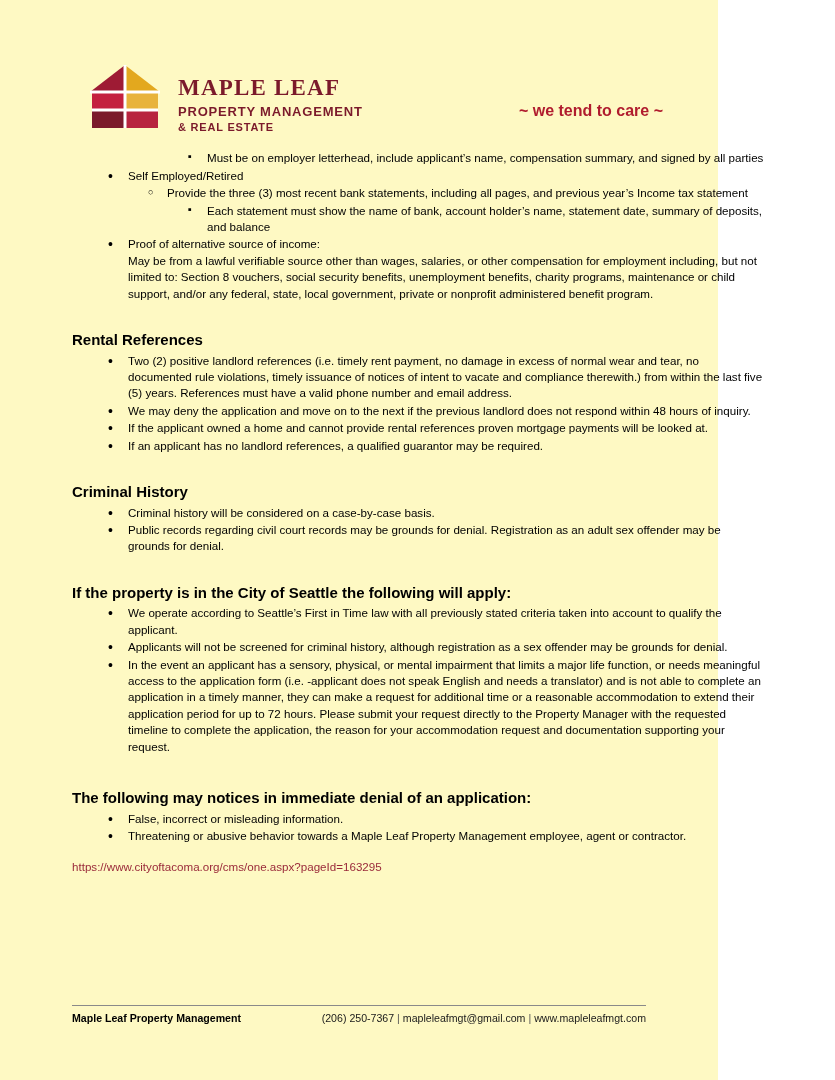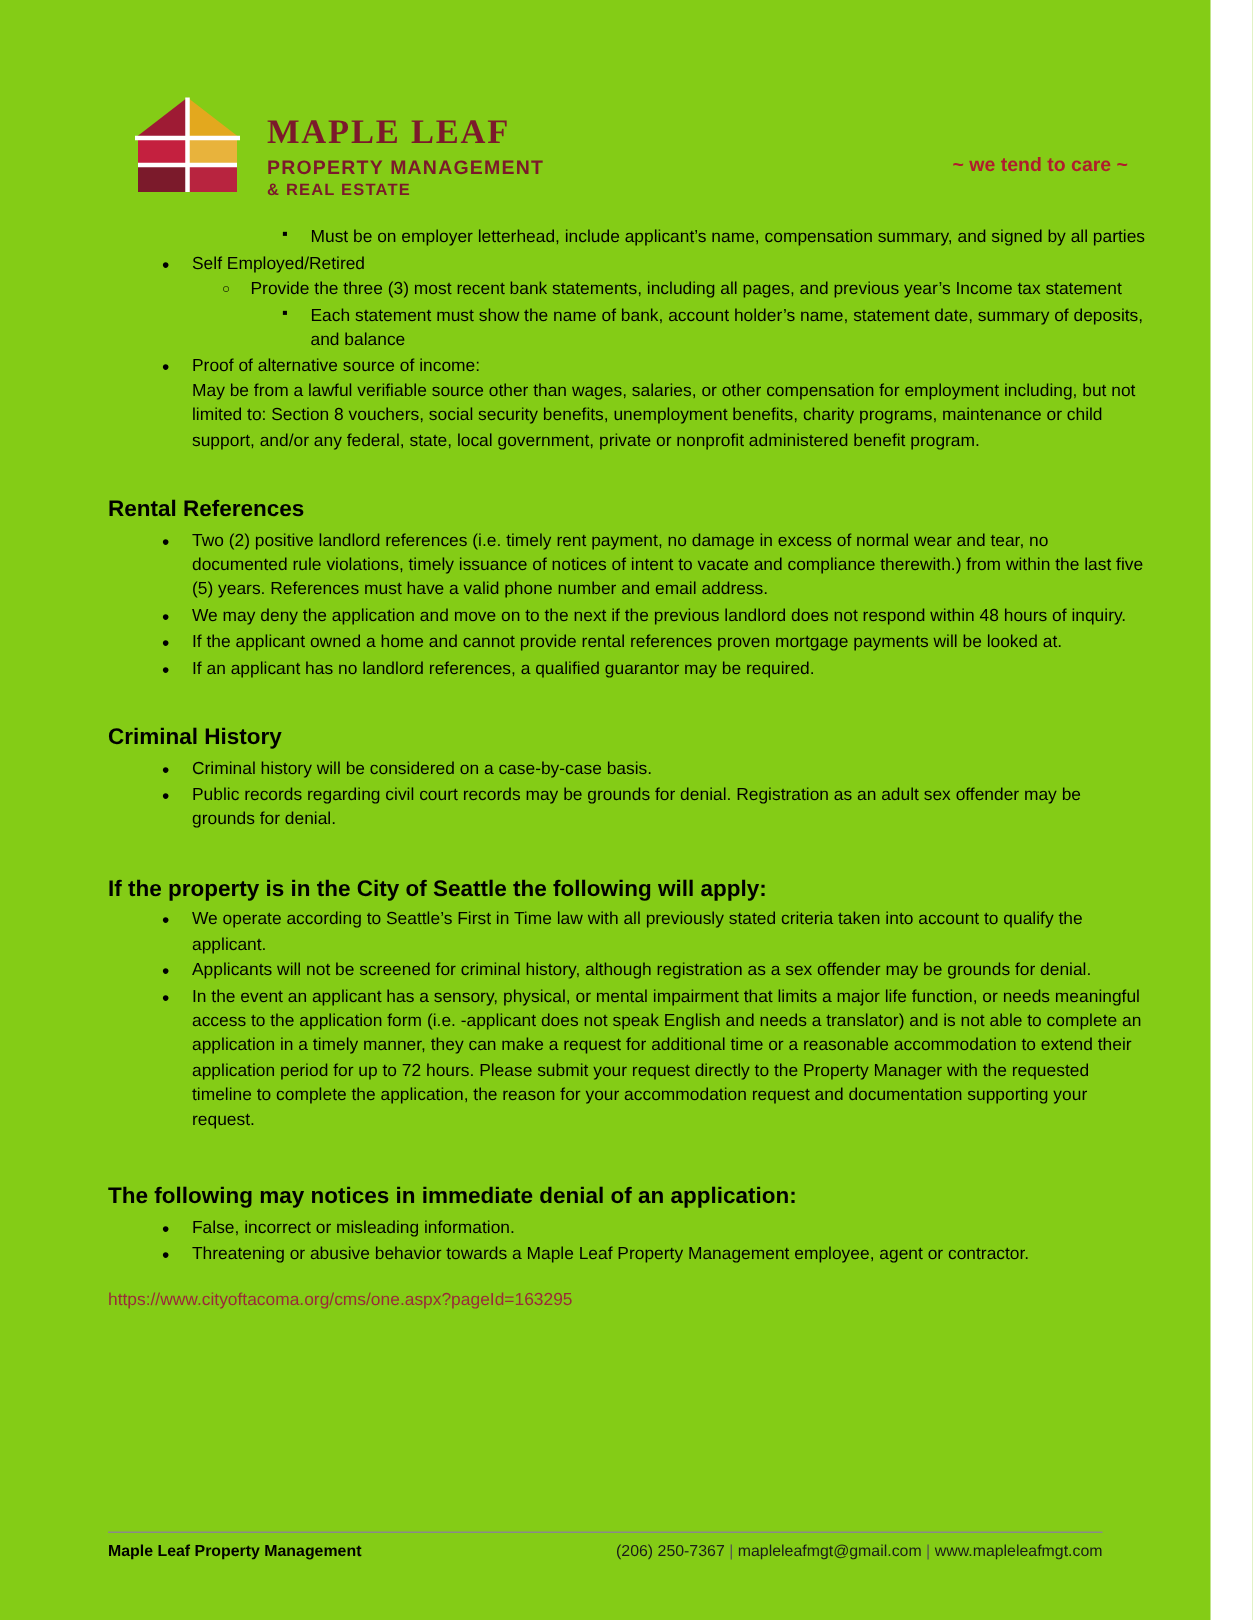--- a/index.html
+++ b/index.html
@@ -9,23 +9,23 @@
   }
   body {
     width: 835px;
     height: 1080px;
     font-family: "Liberation Sans", sans-serif;
     color: #000000;
     position: relative;
     overflow: hidden;
   }
   .page {
-    width: 807px;
+    width: 718px;
     height: 1080px;
-    background: #84cc16;
+    background: #fef9c3;
     position: relative;
     box-sizing: border-box;
     padding: 0;
   }
 
   
   .header {
     display: flex;
     align-items: flex-start;
     padding: 62px 55px 0 88px;
@@ -65,21 +65,21 @@
   .brand-sub2 {
     font-size: 11px;
     font-weight: bold;
     letter-spacing: 0.8px;
     color: #7b1a2b;
     margin-top: 2px;
     font-family: "Liberation Sans", sans-serif;
   }
   .tagline {
     color: #b01c2e;
-    font-size: 13px;
+    font-size: 16px;
     font-weight: bold;
     font-family: "Liberation Sans", sans-serif;
     padding-top: 40px;
     white-space: nowrap;
   }
 
   
   .content {
     padding: 0 72px 0 72px;
     font-size: 11.6px;
@@ -149,21 +149,21 @@
     text-decoration: none;
     display: inline-block;
     margin-top: 2px;
   }
 
   
   .footer {
     position: absolute;
     left: 72px;
     right: 72px;
-    bottom: 40px;
+    bottom: 56px;
   }
   .footer-rule {
     border-top: 1px solid #8a8a8a;
     margin-bottom: 6px;
   }
   .footer-row {
     display: flex;
     justify-content: space-between;
     align-items: baseline;
     font-size: 10.6px;

